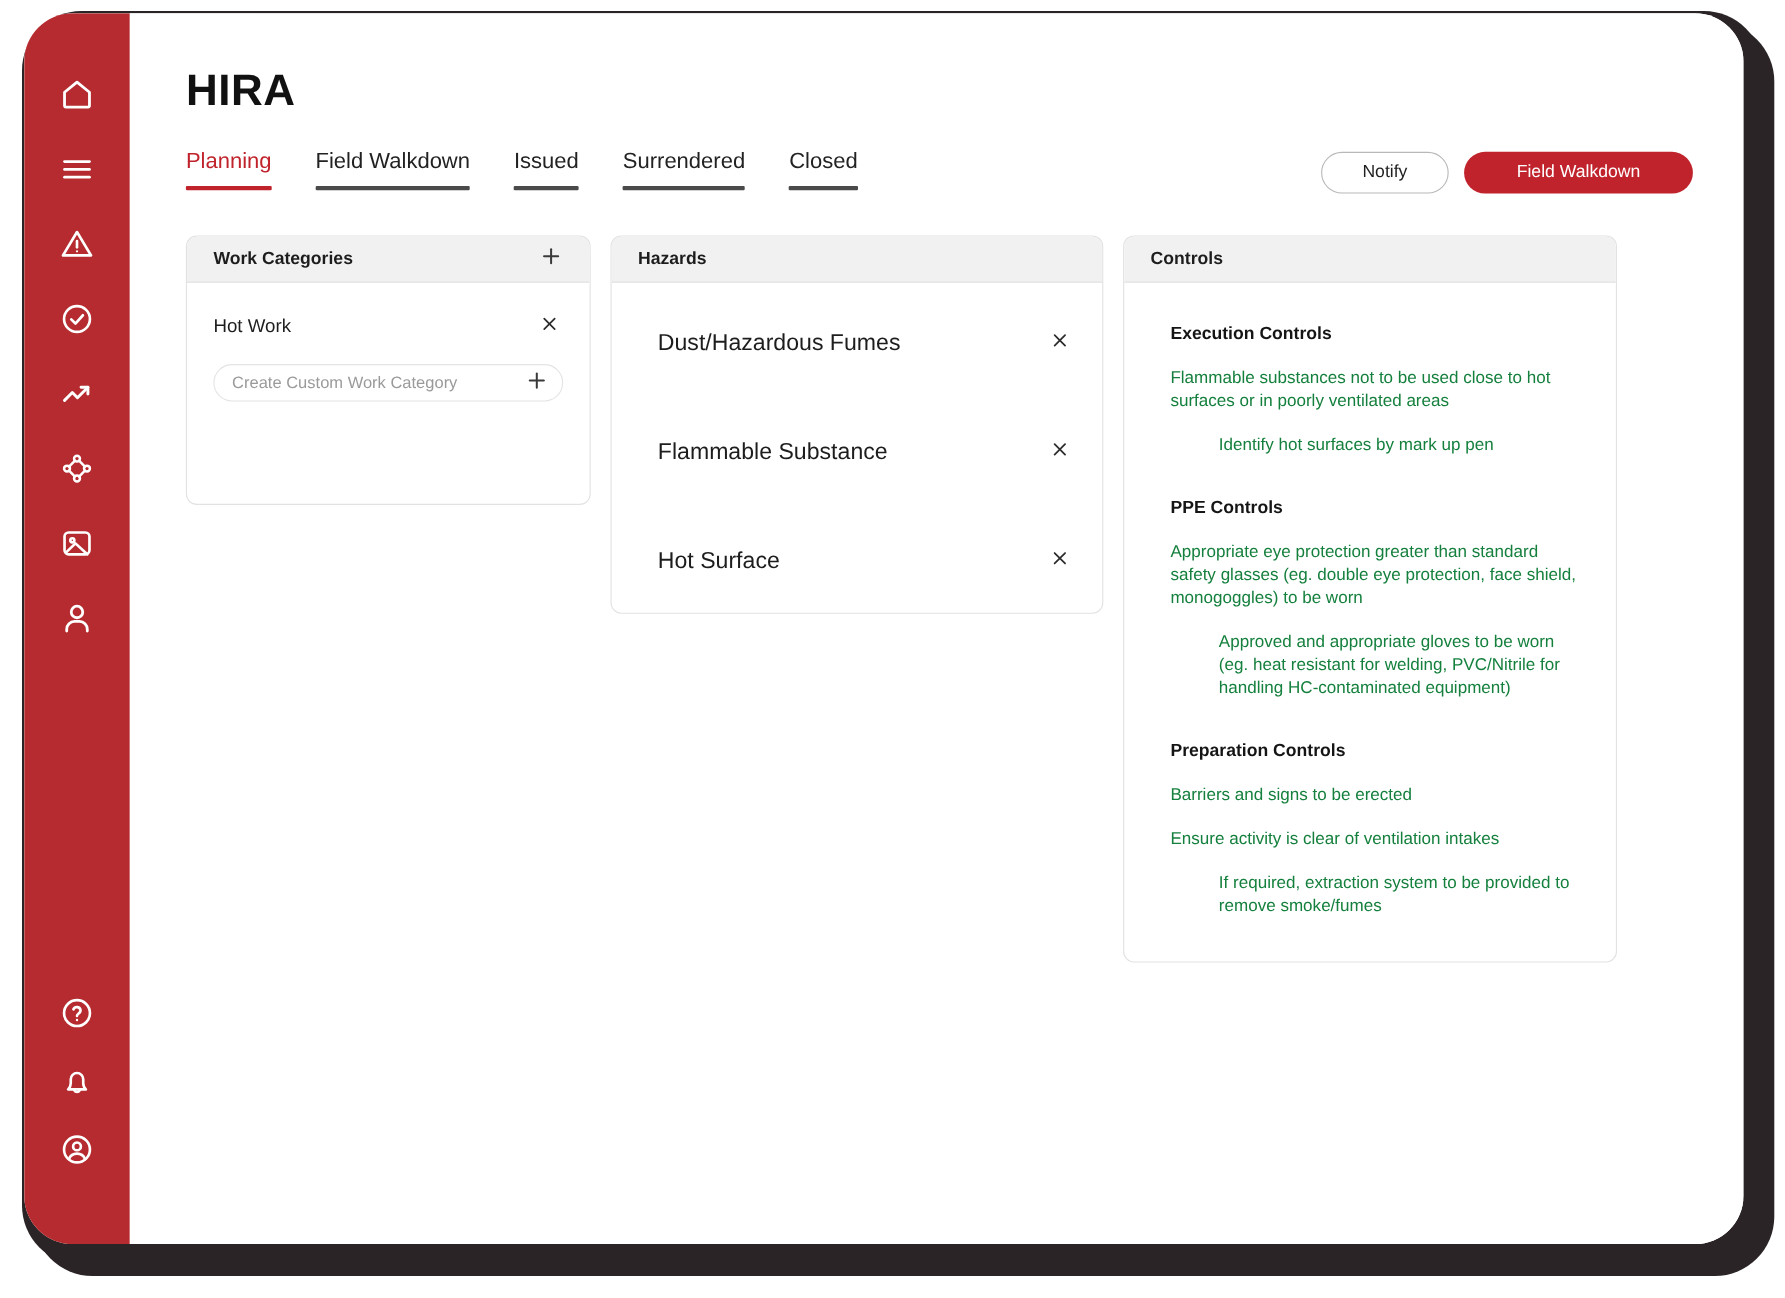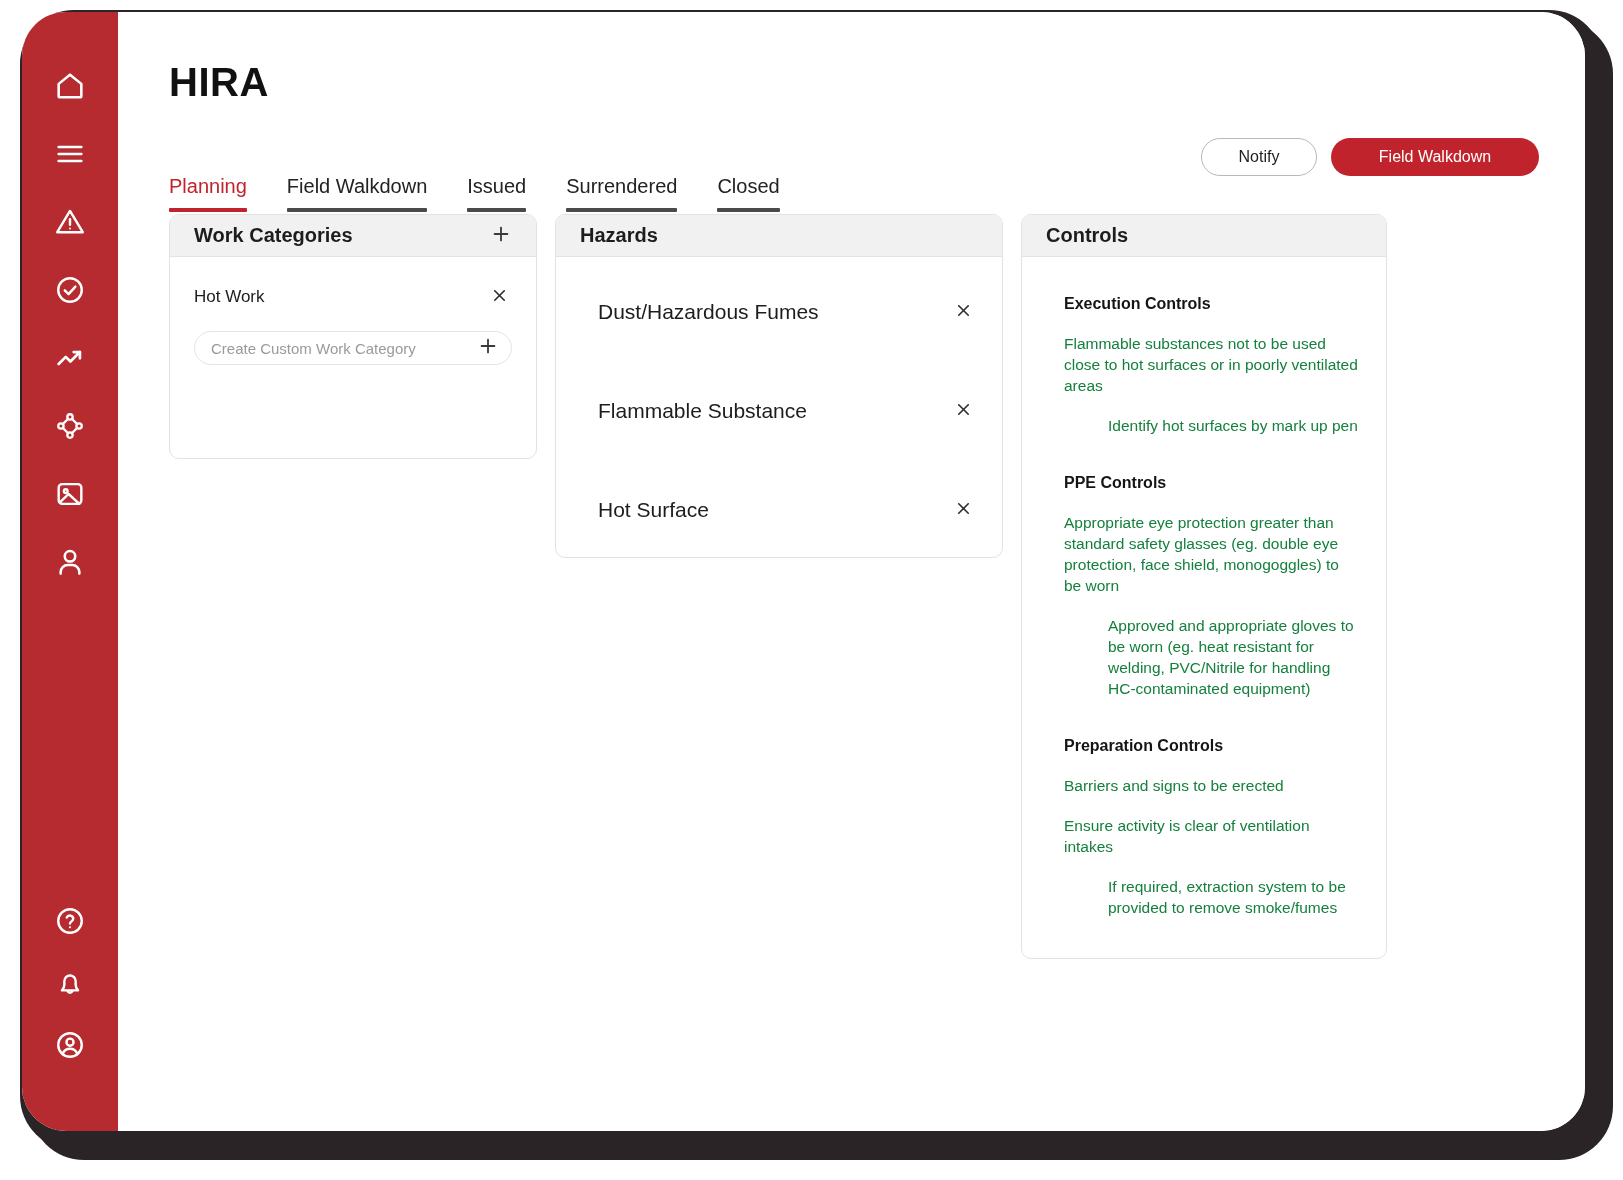--- a/index.html
+++ b/index.html
@@ -99,21 +99,20 @@
     gap: 40px;
     float: left;
   }
   .tab {
     font-size: 20px;
     color: #222222;
     cursor: pointer;
     padding-bottom: 4px;
     position: relative;
     text-align: right;
-    margin-top: 39px;
   }
   .tab .tab-underline {
     display: block;
     height: 4px;
     background: #4a4a4a;
     margin-top: 10px;
     border-radius: 1px;
   }
   .tab.active { color: #C0232B; }
   .tab.active .tab-underline { background: #C0232B; }
@@ -176,21 +175,21 @@
   .panel-header {
     background: #f1f1f2;
     border-bottom: 1px solid #e2e2e2;
     height: 42px;
     display: flex;
     align-items: center;
     justify-content: space-between;
     padding: 0 22px 0 24px;
   }
   .panel-header-title {
-    font-size: 20px;
+    font-size: 16px;
     font-weight: 700;
     color: #1d1d1d;
   }
   .plus-btn {
     width: 26px;
     height: 26px;
     display: flex;
     align-items: center;
     justify-content: center;
     cursor: pointer;
@@ -243,21 +242,21 @@
   .hazard-row {
     display: flex;
     align-items: center;
     justify-content: space-between;
     margin-bottom: 73px;
   }
   .hazard-row:last-child { margin-bottom: 0; }
   .hazard-label { font-size: 21px; color: #1d1d1d; }
 
   
-  #panel-controls { width: 366px; }
+  #panel-controls { width: 449px; }
   #panel-controls .panel-body { padding: 38px 26px 40px 42px; }
   .control-group { margin-bottom: 38px; }
   .control-group:last-child { margin-bottom: 0; }
   .control-group-title {
     font-size: 16px;
     font-weight: 700;
     color: #151515;
     margin-bottom: 20px;
   }
   .control-item {

